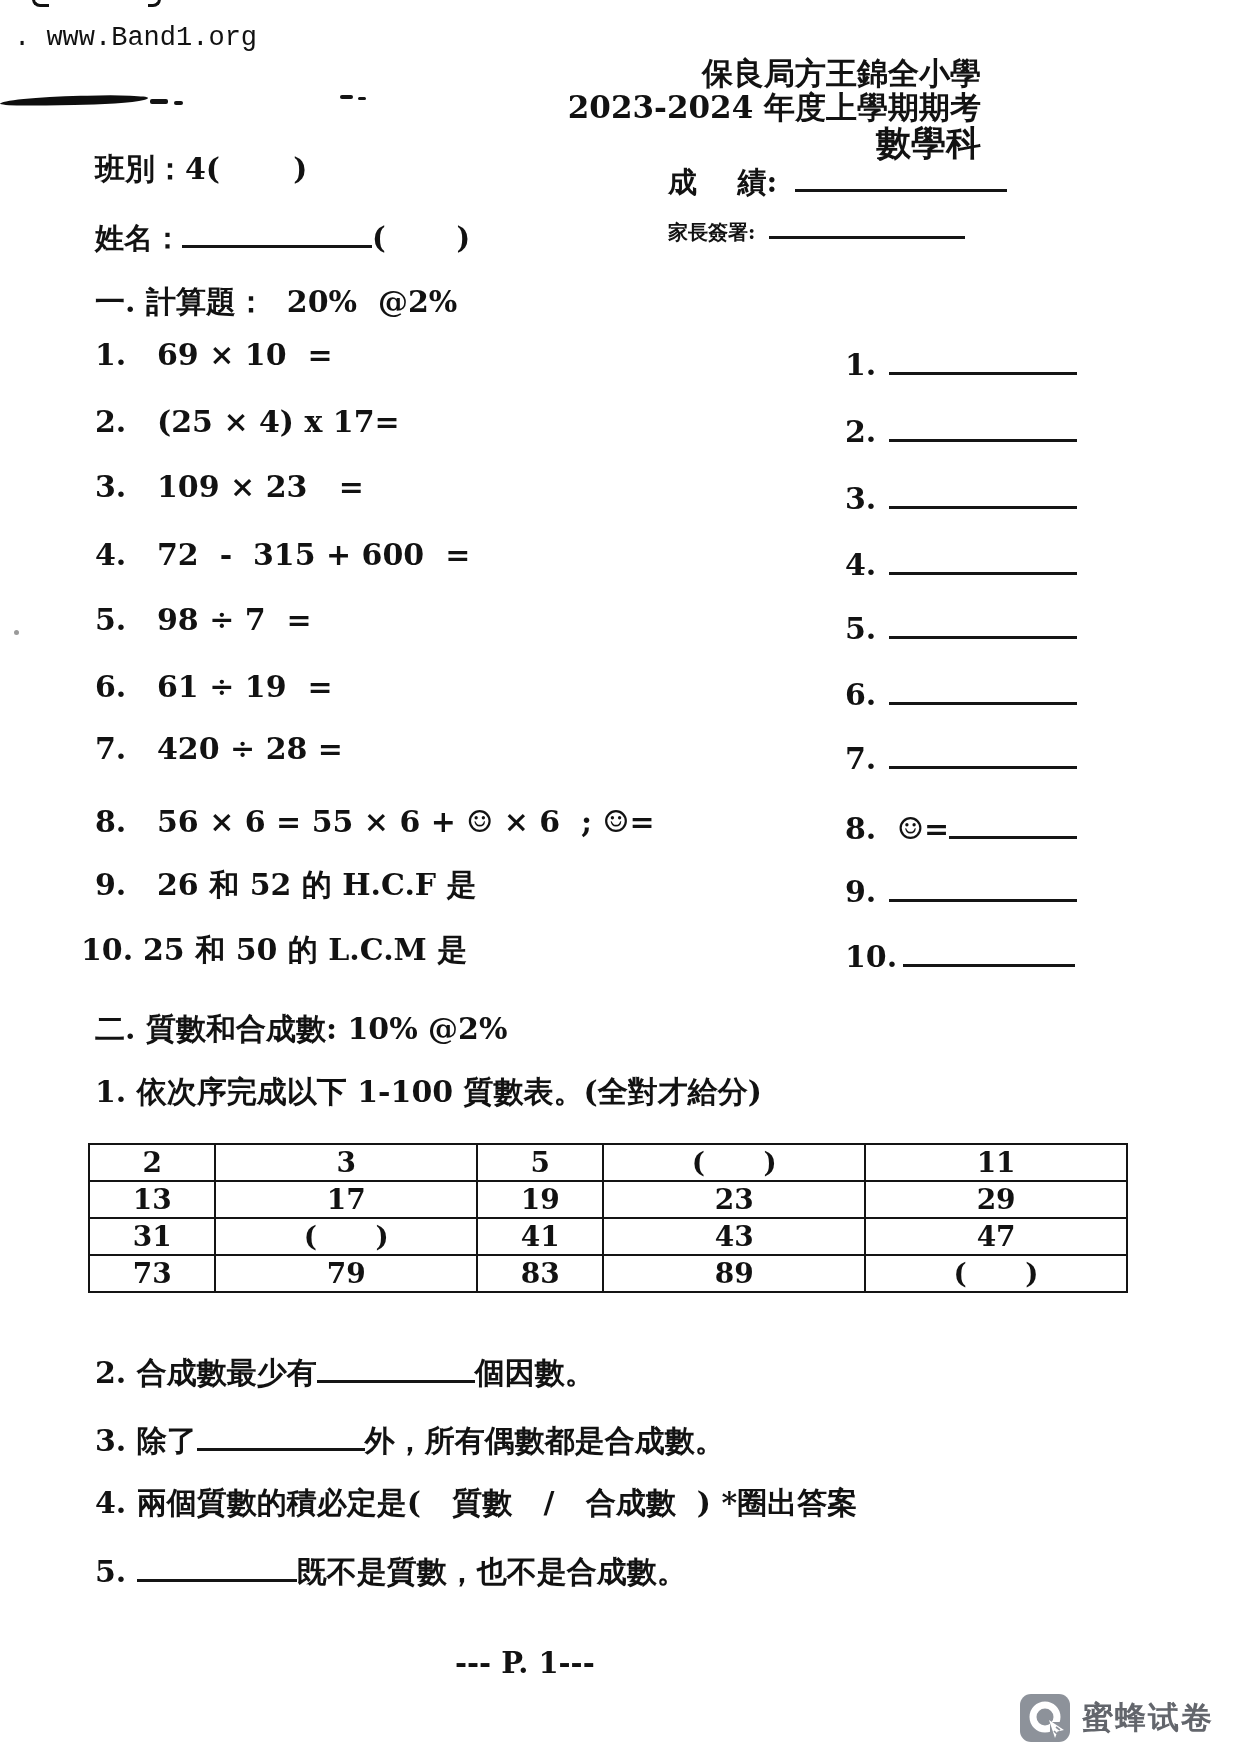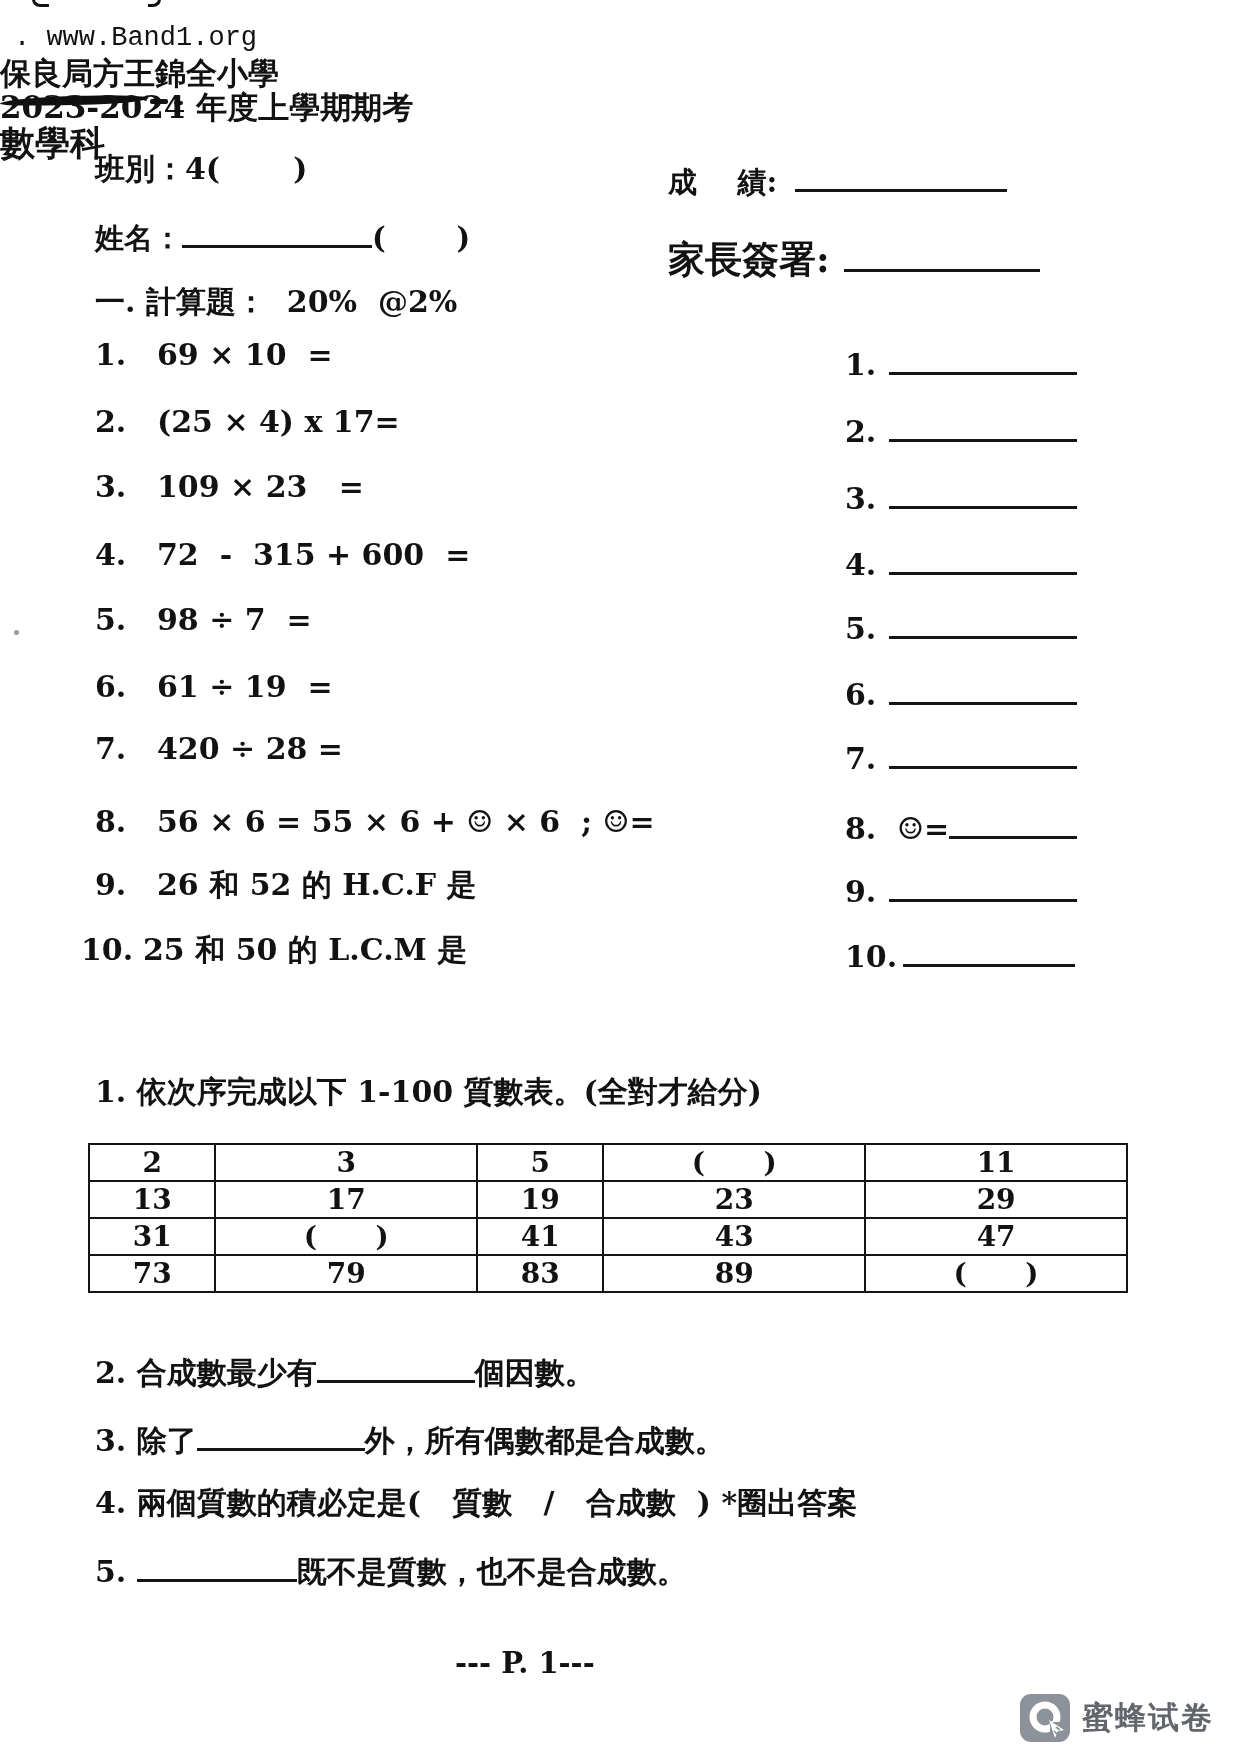--- a/index.html
+++ b/index.html
@@ -1,20 +1,20 @@
 <!DOCTYPE html>
 <html><head>
 <meta charset="utf-8">
 <style>
   html,body{margin:0;padding:0;background:#e8e8e8;}
   #page{position:relative;width:1240px;height:1754px;background:#ffffff;overflow:hidden;
         font-family:"DejaVu Serif","Liberation Serif",serif;color:#121212;}
   .row{position:absolute;white-space:pre;font-weight:bold;font-size:30px;line-height:1.1;}
   .sans{font-family:Liberation Mono, monospace;font-weight:400;}
-  .center{left:0;width:981px;text-align:left;}
+  .center{left:0;width:981px;text-align:right;}
   .bl{display:inline-block;border-bottom:3px solid #151515;height:1em;vertical-align:baseline;}
   
   .smudge{position:absolute;left:0;top:96px;width:148px;height:9px;background:#0e0e0e;
           border-radius:60% 45% 40% 55%/70% 50% 60% 40%;transform:rotate(-1.6deg);}
   .dash{position:absolute;background:#141414;border-radius:2px;}
   .topmark{position:absolute;border:3px solid #111;border-top:none;border-right:none;
            width:14px;height:10px;top:-6px;border-radius:0 0 0 8px;}
   
   table.primes{position:absolute;left:88px;top:1143px;width:1040px;border-collapse:collapse;}
   table.primes td{border:2.5px solid #141414;height:32px;text-align:center;
@@ -47,21 +47,21 @@
   <div class="row center" style="top:56px;font-size:31px;">保良局方王錦全小學</div>
   <div class="row center" style="top:90px;font-size:31px;">2023-2024 年度上學期期考</div>
   <div class="row center" style="top:124px;font-size:35px;">數學科</div>
 
   <div class="row" style="left:95px;top:152px;font-size:30px;"><span>班別：4(       )</span></div>
 
   <div class="row" style="left:668px;top:160px;font-size:29px;"><span>成    績:</span><span class="bl" style="width:212px;margin-left:18px;"></span></div>
 
   <div class="row" style="left:95px;top:216px;font-size:29px;"><span>姓名：</span><span class="bl" style="width:190px;"></span><span>(       )</span></div>
 
-  <div class="row" style="left:668px;top:232px;font-size:37px;"><span>家長簽署:</span><span class="bl" style="width:196px;margin-left:14px;"></span></div>
+  <div class="row" style="left:668px;top:216px;font-size:20px;"><span>家長簽署:</span><span class="bl" style="width:196px;margin-left:14px;"></span></div>
 
   <div class="row" style="left:95px;top:285px;">一. 計算題：  20%  @2%</div>
 
   <div class="row" style="left:95px;top:338px;"><span class="qno">1.</span><span>69 × 10  =</span></div>
   <div class="row" style="left:95px;top:405px;"><span class="qno">2.</span><span>(25 × 4) x 17=</span></div>
   <div class="row" style="left:95px;top:470px;"><span class="qno">3.</span><span>109 × 23   =</span></div>
   <div class="row" style="left:95px;top:538px;"><span class="qno">4.</span><span>72  -  315 + 600  =</span></div>
   <div class="row" style="left:95px;top:603px;"><span class="qno">5.</span><span>98 ÷ 7  =</span></div>
   <div class="row" style="left:95px;top:670px;"><span class="qno">6.</span><span>61 ÷ 19  =</span></div>
   <div class="row" style="left:95px;top:732px;"><span class="qno">7.</span><span>420 ÷ 28 =</span></div>
@@ -73,20 +73,21 @@
   <div class="row" style="left:845px;top:409px;"><span class="ansnum">2.</span><span class="bl" style="width:188px;"></span></div>
   <div class="row" style="left:845px;top:476px;"><span class="ansnum">3.</span><span class="bl" style="width:188px;"></span></div>
   <div class="row" style="left:845px;top:542px;"><span class="ansnum">4.</span><span class="bl" style="width:188px;"></span></div>
   <div class="row" style="left:845px;top:606px;"><span class="ansnum">5.</span><span class="bl" style="width:188px;"></span></div>
   <div class="row" style="left:845px;top:672px;"><span class="ansnum">6.</span><span class="bl" style="width:188px;"></span></div>
   <div class="row" style="left:845px;top:736px;"><span class="ansnum">7.</span><span class="bl" style="width:188px;"></span></div>
   <div class="row" style="left:845px;top:806px;"><span class="ansnum">8.</span><span style="margin-left:8px;">☺=</span><span class="bl" style="width:128px;"></span></div>
   <div class="row" style="left:845px;top:869px;"><span class="ansnum">9.</span><span class="bl" style="width:188px;"></span></div>
   <div class="row" style="left:845px;top:934px;"><span class="ansnum" style="min-width:58px;">10.</span><span class="bl" style="width:172px;"></span></div>
 
+  <div class="row" style="left:95px;top:1012px;">二. 質數和合成數: 10% @2%</div>
   <div class="row" style="left:95px;top:1075px;">1. 依次序完成以下 1-100 質數表。(全對才給分)</div>
 
   <table class="primes">
     <tbody>
         <tr>
       <td>2</td>
       <td>3</td>
       <td>5</td>
       <td>(      )</td>
       <td>11</td>

